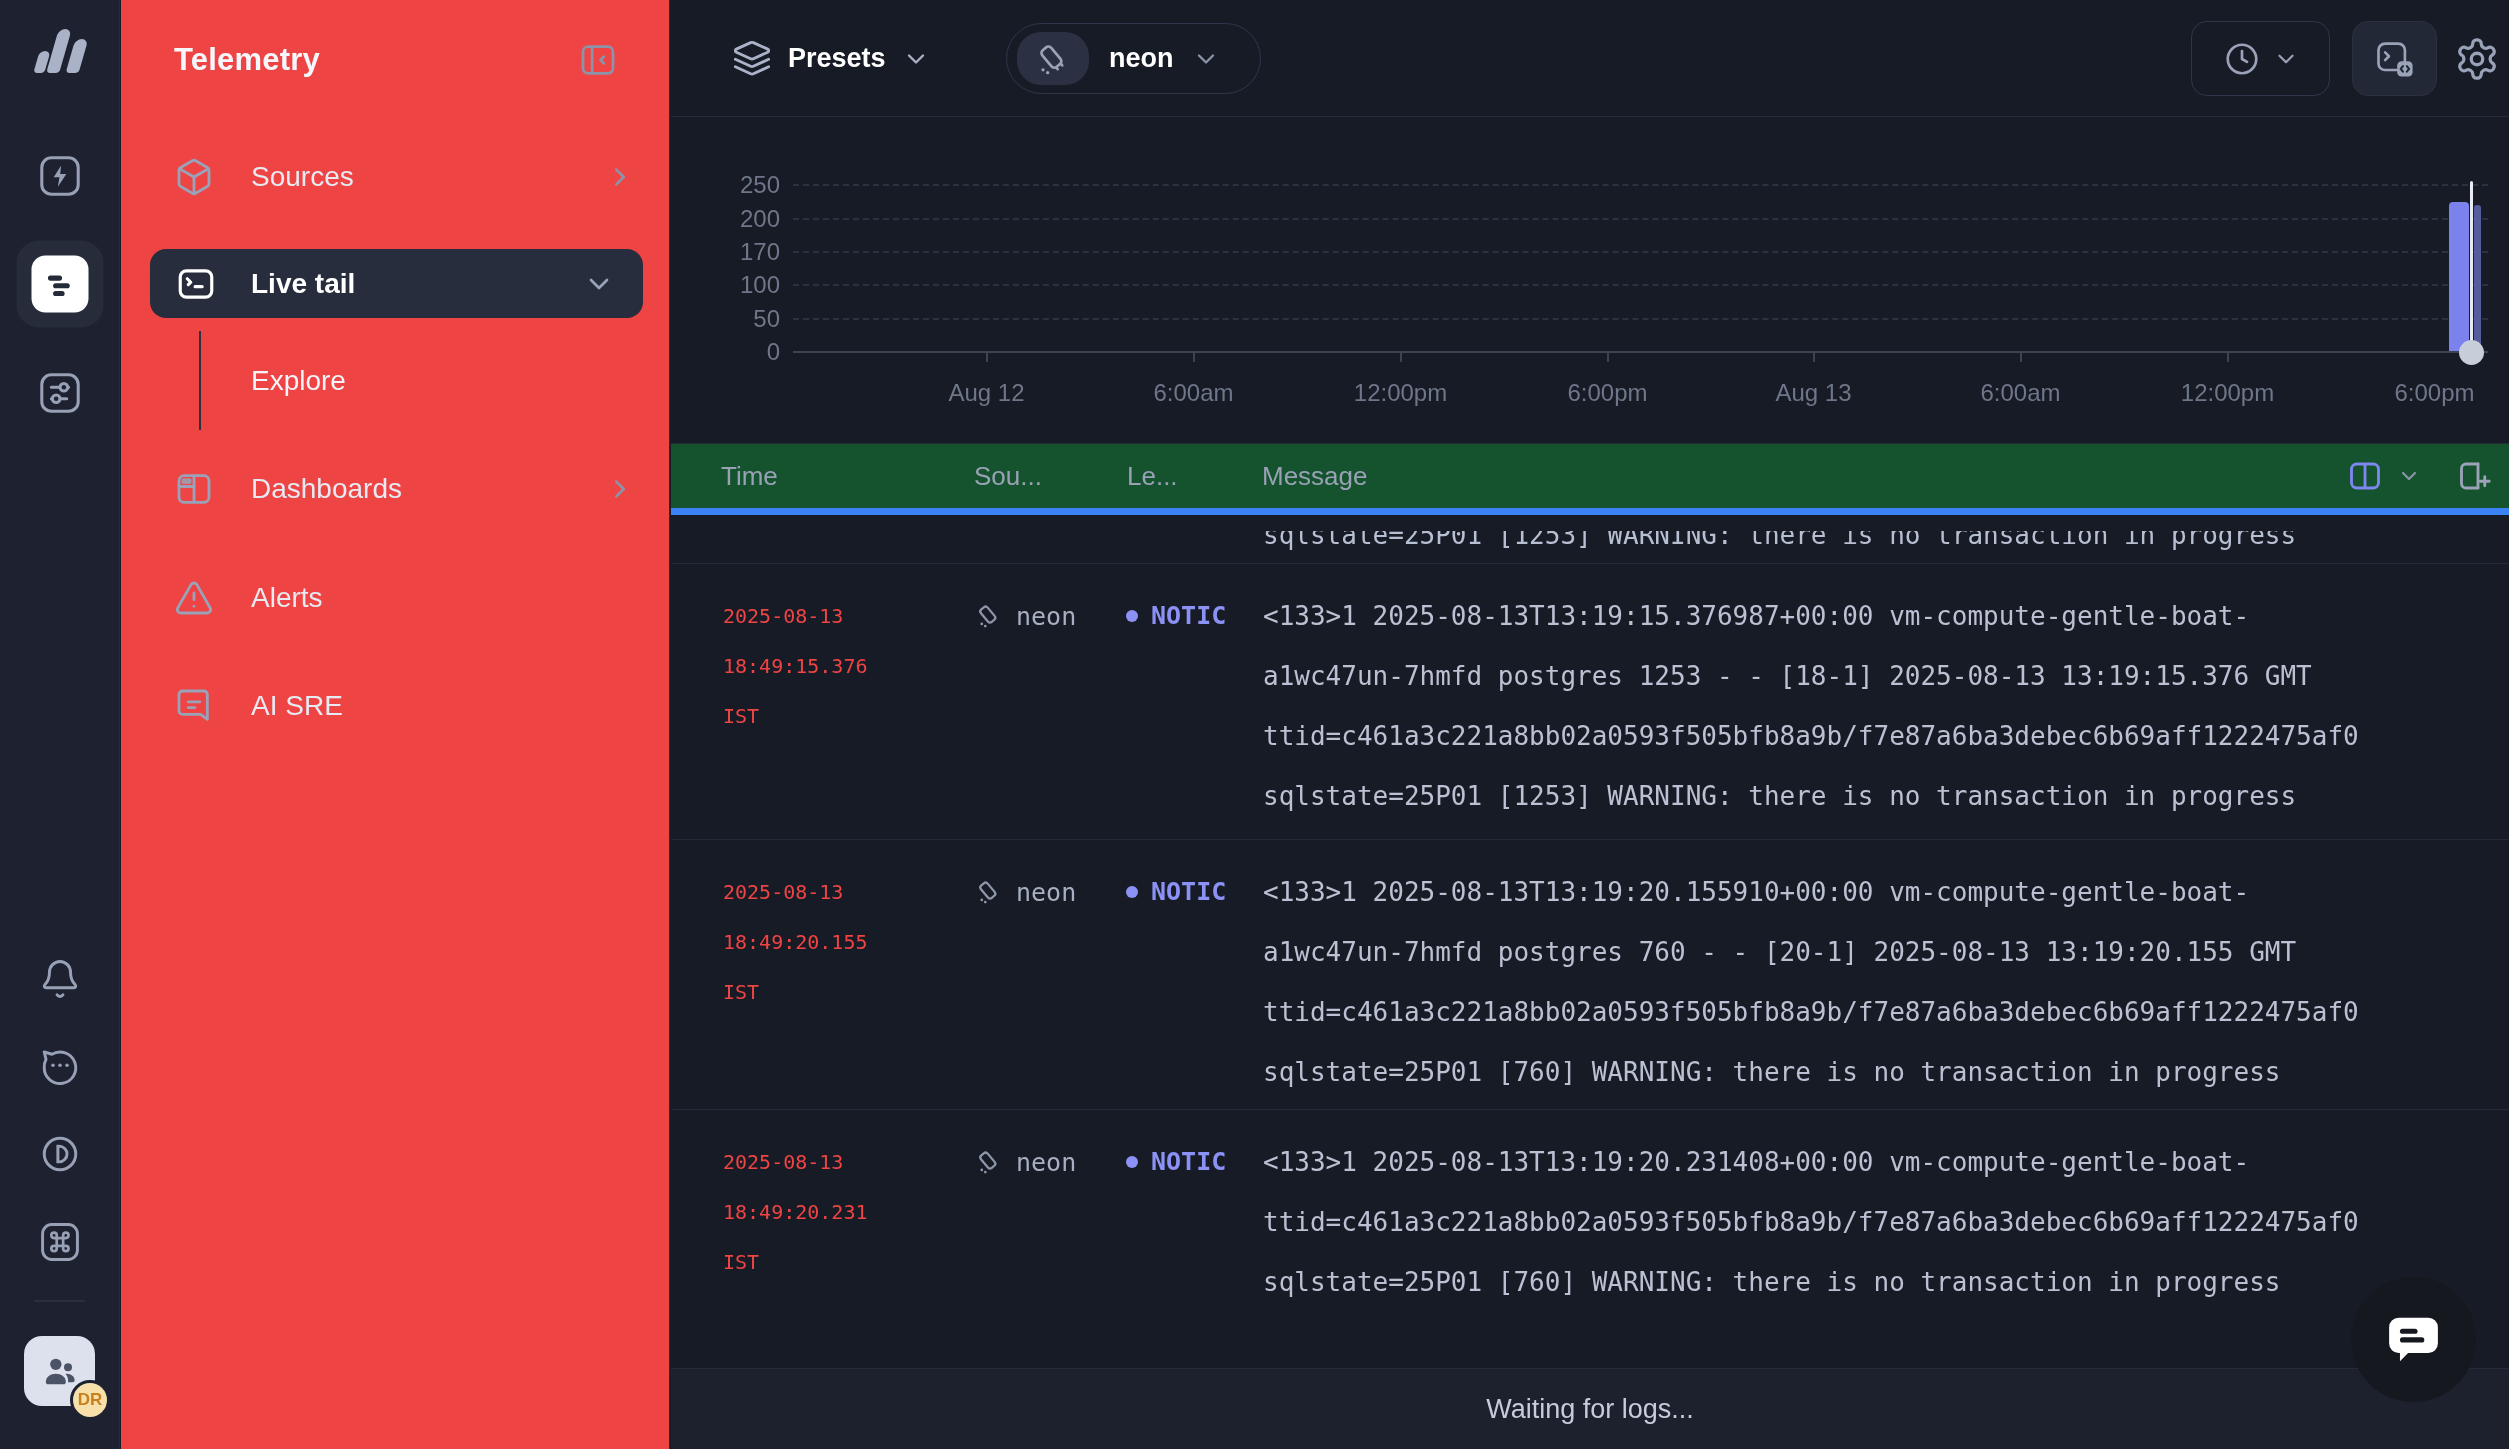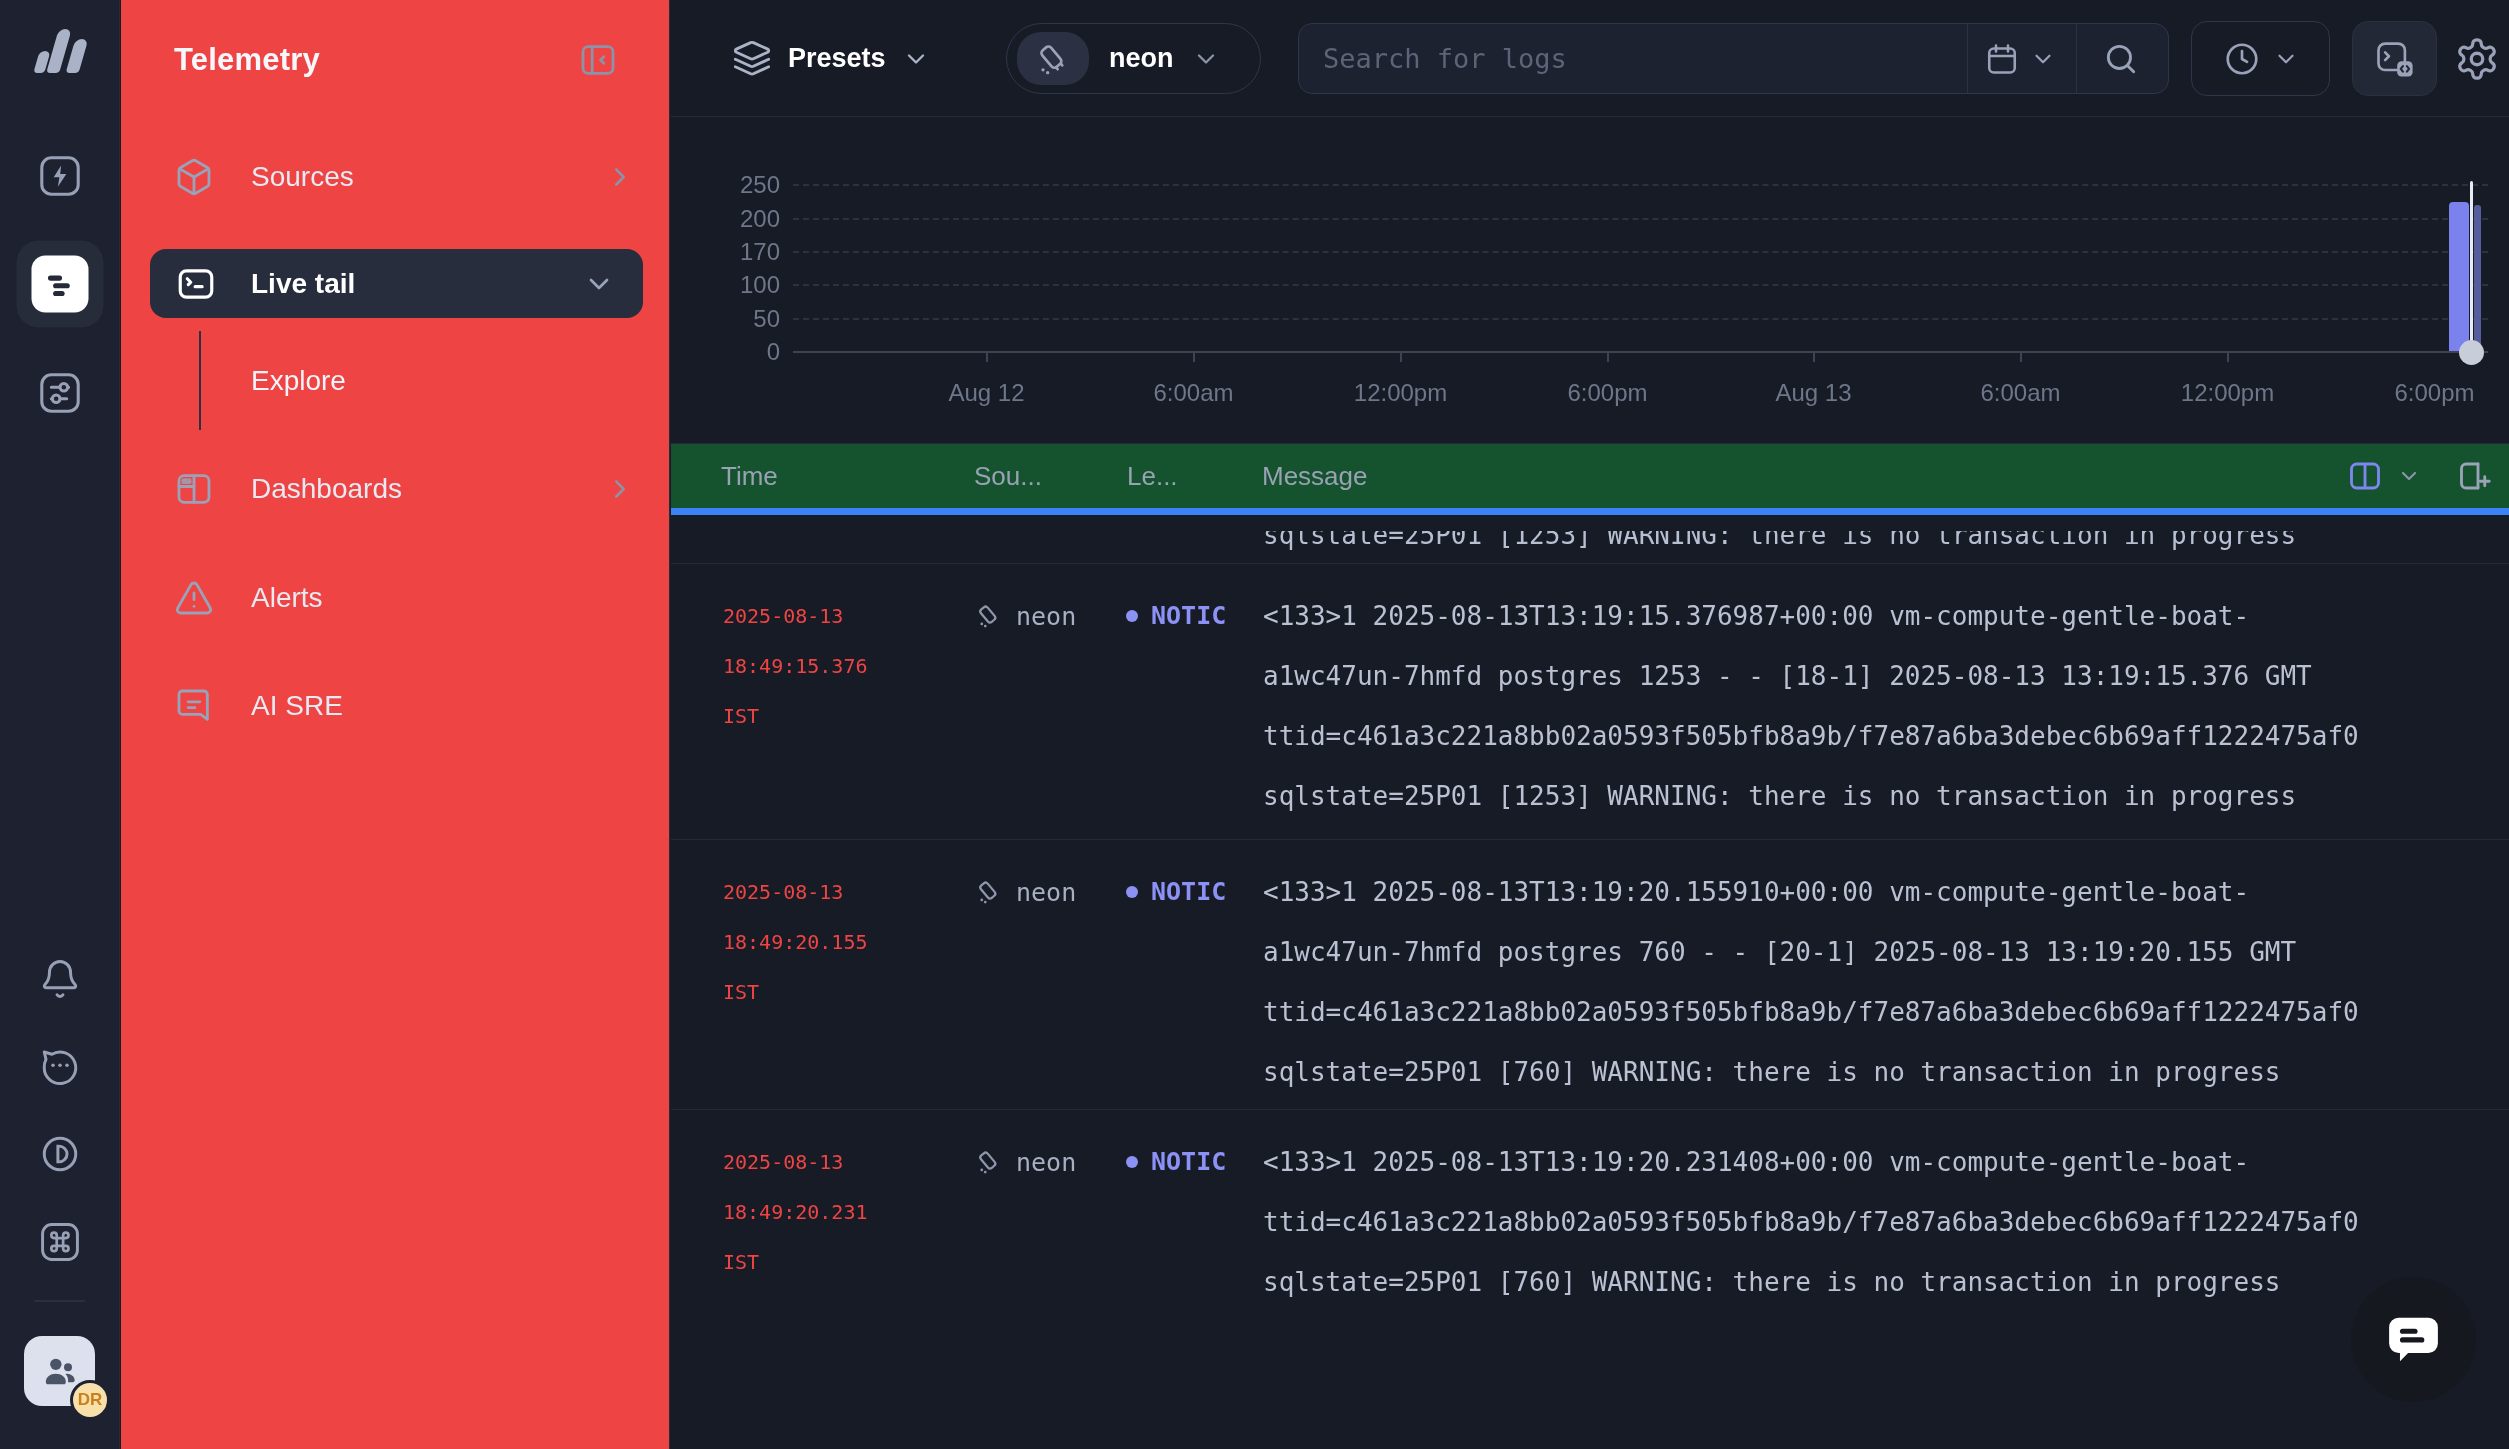--- a/index.html
+++ b/index.html
@@ -366,44 +366,20 @@
           </svg>
         </span>
         <span class="src-name">neon</span>
         <span class="src-chev">
           <svg width="28" height="28" viewBox="0 0 24 24" fill="none" stroke="currentColor" stroke-width="2" stroke-linecap="round" stroke-linejoin="round">
               <path d="m6 9 6 6 6-6"></path>
             </svg>
         </span>
       </div>
 
-      <div class="searchbar">
-        <input type="text" placeholder="Search for logs" style="">
-        <div class="sb-div sb-div1"></div>
-        <div class="sb-cal">
-          <span>
-            <svg width="36" height="36" viewBox="0 0 24 24" fill="none" stroke="currentColor" stroke-width="1.7" stroke-linecap="round" stroke-linejoin="round">
-              <rect x="3.5" y="5" width="17" height="16" rx="3"></rect>
-                <path d="M8 3v4M16 3v4M3.5 10h17"></path>
-            </svg>
-          </span>
-          <span>
-            <svg width="26" height="26" viewBox="0 0 24 24" fill="none" stroke="currentColor" stroke-width="2" stroke-linecap="round" stroke-linejoin="round">
-                <path d="m6 9 6 6 6-6"></path>
-              </svg>
-          </span>
-        </div>
-        <div class="sb-div sb-div2"></div>
-        <div class="sb-mag">
-          <svg width="38" height="38" viewBox="0 0 24 24" fill="none" stroke="currentColor" stroke-width="1.8" stroke-linecap="round">
-            <circle cx="11" cy="11" r="7"></circle>
-              <path d="m20 20-3.8-3.8"></path>
-          </svg>
-        </div>
-      </div>
 
       <div class="timebtn">
         <span>
           <svg width="38" height="38" viewBox="0 0 24 24" fill="none" stroke="currentColor" stroke-width="1.7" stroke-linecap="round" stroke-linejoin="round">
             <circle cx="12" cy="12" r="9"></circle>
               <path d="M12 7v5l3.2 1.8"></path>
           </svg>
         </span>
         <span>
           <svg width="26" height="26" viewBox="0 0 24 24" fill="none" stroke="currentColor" stroke-width="2" stroke-linecap="round" stroke-linejoin="round">
@@ -575,20 +551,23 @@
           <span class="lvl-dot"></span>
           <span class="lvl-txt">NOTIC</span>
         </div>
         <div class="c-msg">
           <div>&lt;133&gt;1 2025-08-13T13:19:20.231408+00:00 vm-compute-gentle-boat-</div>
           <div>ttid=c461a3c221a8bb02a0593f505bfb8a9b/f7e87a6ba3debec6b69aff1222475af0</div>
             <div>sqlstate=25P01 [760] WARNING: there is no transaction in progress</div>
         </div>
       </div>
 
+      <div class="tfoot">
+        <span>Waiting for logs...</span>
+      </div>
     </div>
   </div>
 
   <div class="fab">
     <svg width="65" height="65" viewBox="0 0 24 24">
       <path d="M6.5 4h11A3.5 3.5 0 0 1 21 7.5v6a3.5 3.5 0 0 1-3.5 3.5H10l-3 3v-3h-.5A3.5 3.5 0 0 1 3 13.5v-6A3.5 3.5 0 0 1 6.5 4Z" fill="#ffffff"></path>
       <rect x="7" y="8" width="6.5" height="1.9" rx="0.95" fill="#16181f"></rect>
       <rect x="7" y="11.2" width="9" height="1.9" rx="0.95" fill="#16181f"></rect>
     </svg>
   </div>

